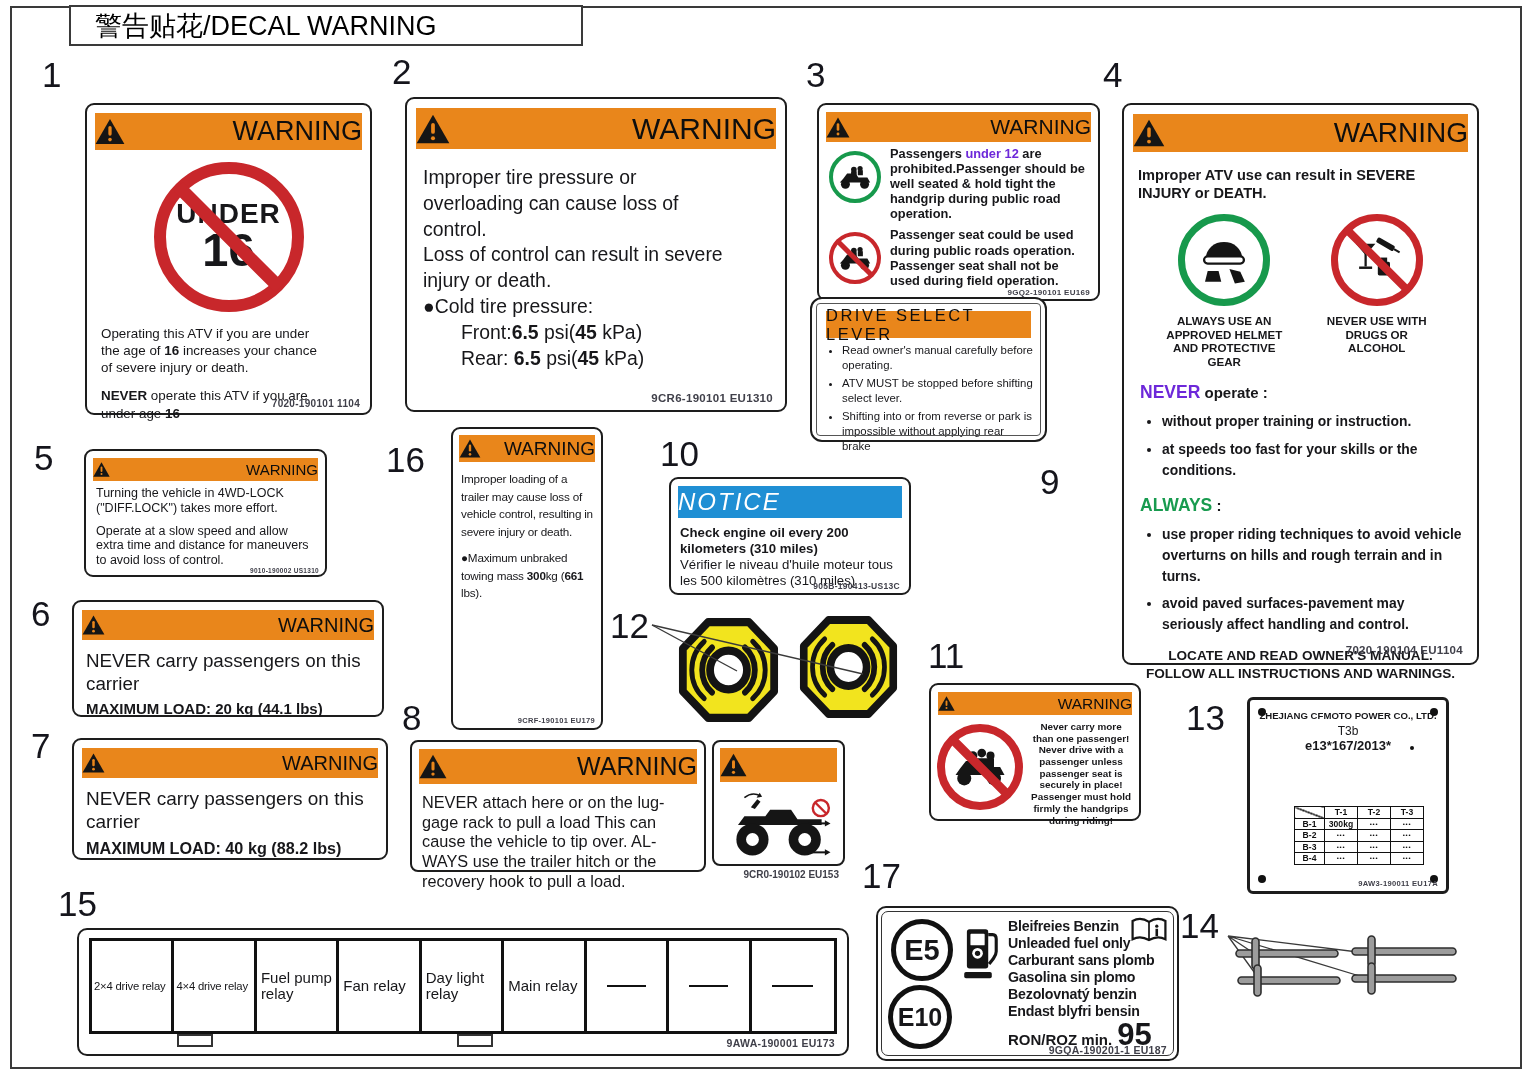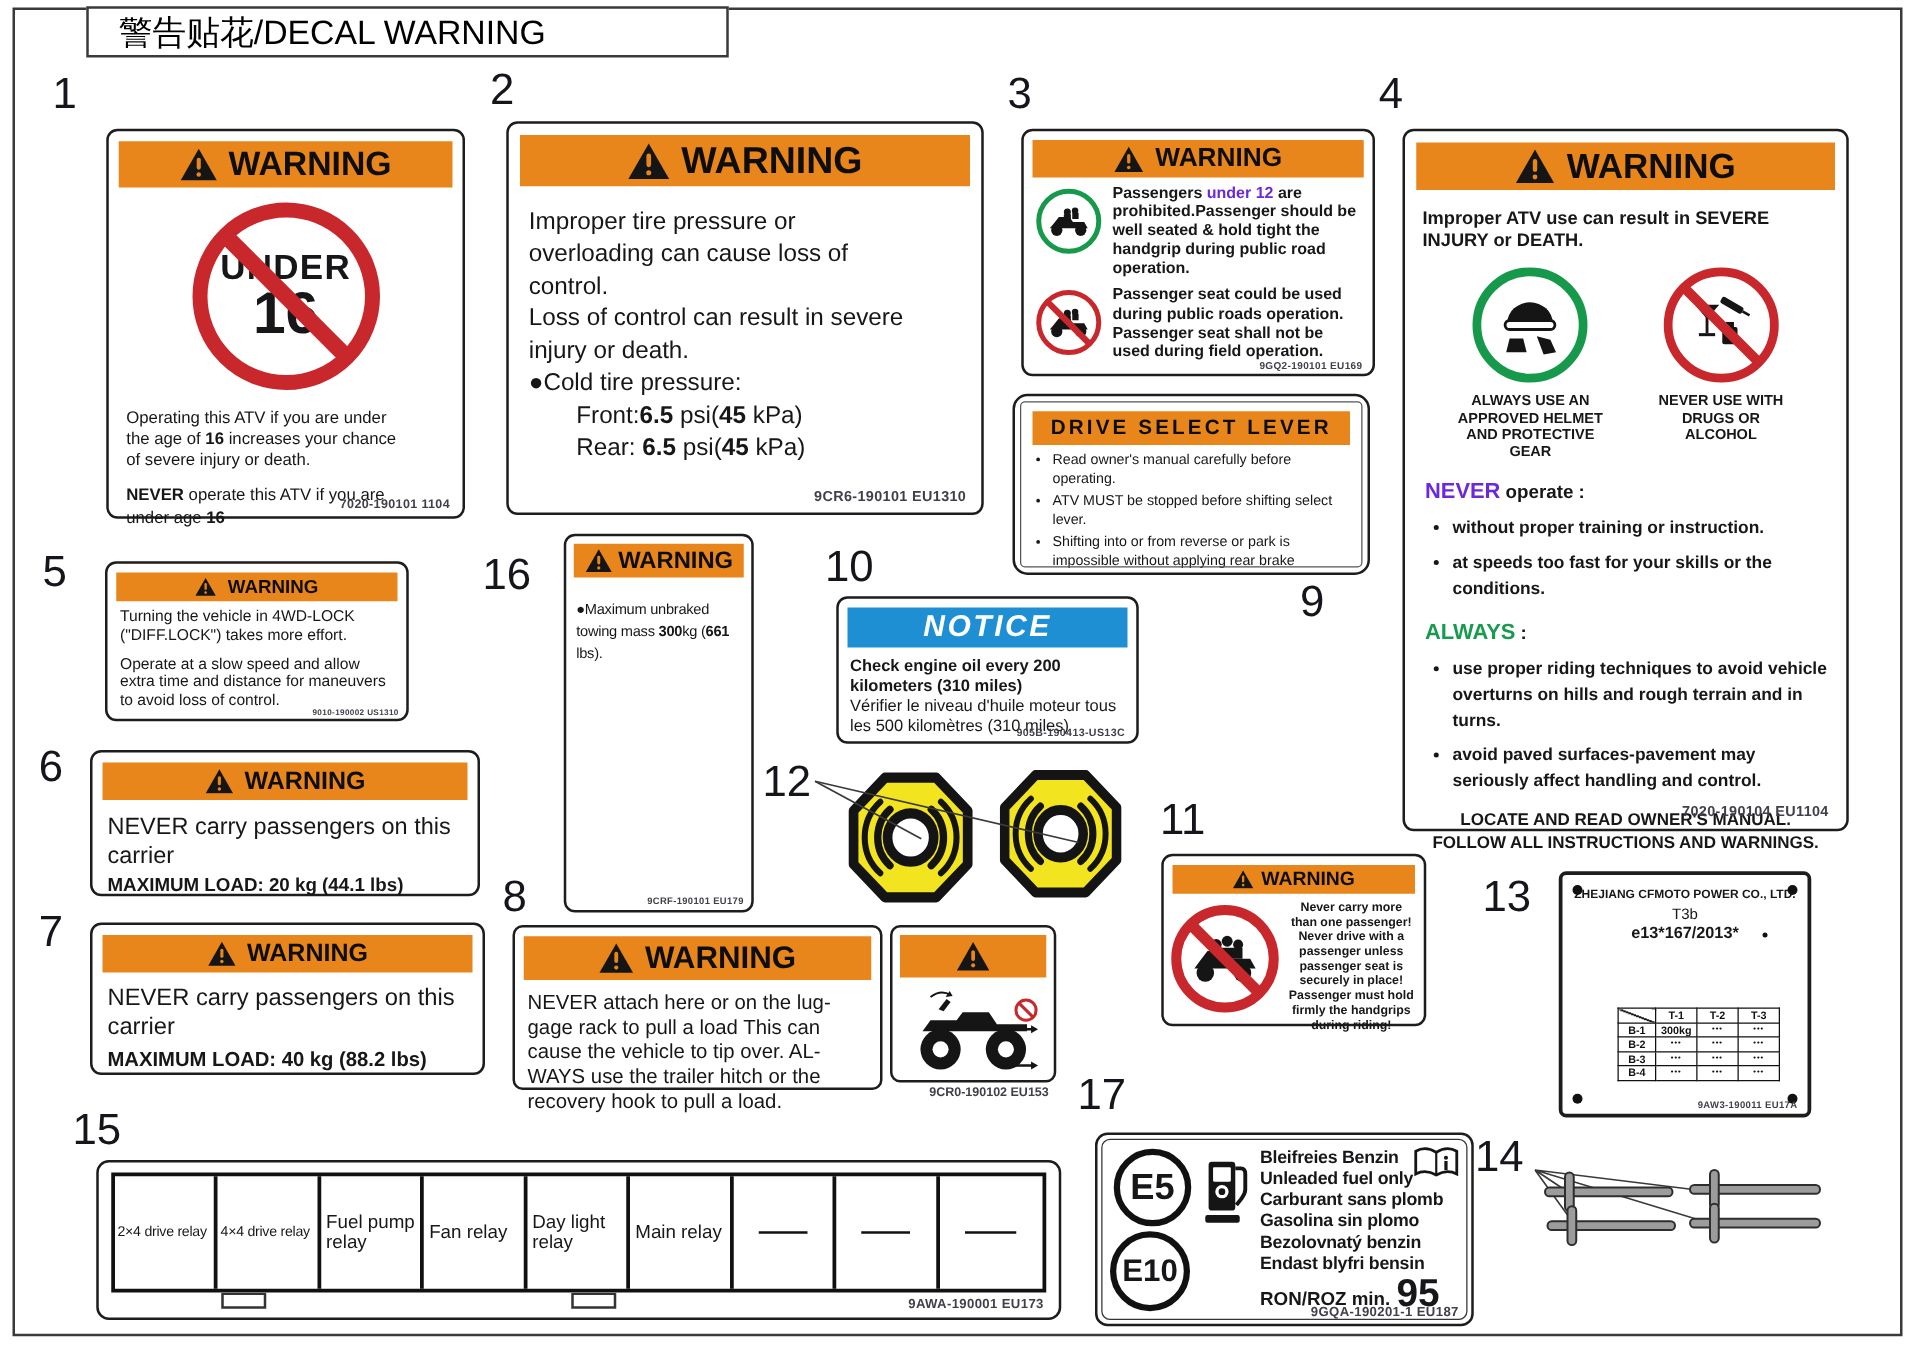--- a/index.html
+++ b/index.html
@@ -2,21 +2,21 @@
 <html><head>
 <meta charset="utf-8">
 <style>
 *{box-sizing:border-box;margin:0;padding:0}
 body{margin:0;background:#fff}
 #page{position:relative;width:1534px;height:1080px;background:#fff;font-family:"Liberation Sans","DejaVu Sans",sans-serif;color:#17171a;overflow:hidden}
 #frame{position:absolute;left:10px;top:6px;width:1512px;height:1063px;border:2px solid #3a3a3a}
 #titlebox{position:absolute;left:69px;top:5px;width:514px;height:41px;background:#fff;border:2px solid #3a3a3a;display:flex;align-items:center;padding-left:24px;font-size:27px;color:#000;z-index:5}
 .num{position:absolute;font-size:35px;color:#15151c;z-index:4}
 .decal{position:absolute;background:#fff;border:2.5px solid #1d1d1d;border-radius:9px}
-.hdr{background:#E9861B;display:flex;align-items:center;justify-content:center;gap:9px;font-weight:700;color:#0e0e0e}
+.hdr{background:#E9861B;display:flex;align-items:center;justify-content:space-between;gap:9px;font-weight:400;color:#0e0e0e}
 .code{position:absolute;font-weight:700;color:#40404a;letter-spacing:.3px}
 .red{color:#6d28d9}
 .greent{color:#189B4F}
 .slash{position:absolute;top:50%;background:#C8272B;transform:translateY(-50%) rotate(45deg);border-radius:3px;z-index:2}
 
 #d1{left:85px;top:103px;width:287px;height:312px}
 #d1 .hdr{margin:8px;height:37px;font-size:27px}
 #d1-sign{width:150px;height:150px;margin:12px auto 0;border:12px solid #C8272B;border-radius:50%;display:flex;flex-direction:column;align-items:center;justify-content:center;position:relative}
 #d1-sign .slash{left:-7%;width:114%;height:13px}
 #d1-sign .u{font-size:28px;font-weight:700;letter-spacing:1px;z-index:1}
@@ -34,21 +34,21 @@
 #d3{left:817px;top:103px;width:283px;height:198px}
 #d3 .hdr{margin:7px 7px 4px;height:30px;font-size:21px}
 .d3-row{display:flex;align-items:flex-start;gap:9px;padding:0 8px 0 10px;margin-top:2px}
 .d3-ic{width:52px;height:52px;flex:0 0 auto;display:flex;align-items:center;justify-content:center;border-radius:50%;margin-top:5px}
 #d3 .g{border:4px solid #17994C}
 #d3 .r{border:4px solid #C8272B;position:relative}
 #d3 .r .slash{left:-8%;width:116%;height:5px}
 .d3-txt{font-size:12.8px;font-weight:700;line-height:1.18}
 #d3 .code{right:8px;bottom:2px;font-size:8px}
 
-#d9{left:810px;top:315px;width:286px;height:145px;border-radius:12px;border-width:2px}
+#d9{left:810px;top:297px;width:237px;height:145px;border-radius:12px;border-width:2px}
 #d9::before{content:"";position:absolute;inset:4px;border:1.5px solid #555;border-radius:4px;pointer-events:none}
 #d9 .hdr{margin:12px 14px 4px;height:27px;font-size:16.5px;letter-spacing:2.5px;position:relative}
 #d9 ul{margin:5px 12px 0 30px;font-size:11.4px;line-height:1.32}
 #d9 li{margin-bottom:3px}
 
 #d4{left:1122px;top:103px;width:357px;height:562px}
 #d4 .hdr{margin:9px;height:38px;font-size:28px}
 #d4 .intro{padding:5px 14px 0;font-weight:700;font-size:14.6px;line-height:1.25}
 #d4-icons{display:flex;justify-content:space-around;align-items:flex-start;margin-top:12px;padding:0 24px}
 .d4-col{display:flex;flex-direction:column;align-items:center;width:150px}
@@ -372,20 +372,21 @@
   <div class="decal" id="d16">
     <div class="hdr">
       <svg width="22" height="19" viewBox="0 0 100 88">
           <path d="M50 2 98 86H2Z" fill="#151515"></path>
           <rect x="44.5" y="26" width="11" height="32" rx="5.5" fill="#E9861B"></rect>
           <circle cx="50" cy="71" r="6" fill="#E9861B"></circle>
         </svg>
       <span>WARNING</span>
     </div>
     <div class="body">
+      <div>Improper loading of a trailer may cause loss of vehicle control, resulting in severe injury or death.</div>
       <div class="b"><span>●Maximum unbraked towing mass </span><b>300</b><span>kg (</span><b>661</b><span> lbs).</span></div>
     </div>
     <div class="code">9CRF-190101  EU179</div>
   </div>
 
   <div class="decal" id="d10">
     <div class="hdr">NOTICE</div>
     <div class="body">
       <div class="p1">Check engine oil every 200 kilometers (310  miles)</div>
       <div>Vérifier le niveau d'huile moteur tous les 500 kilomètres (310  miles)</div>

